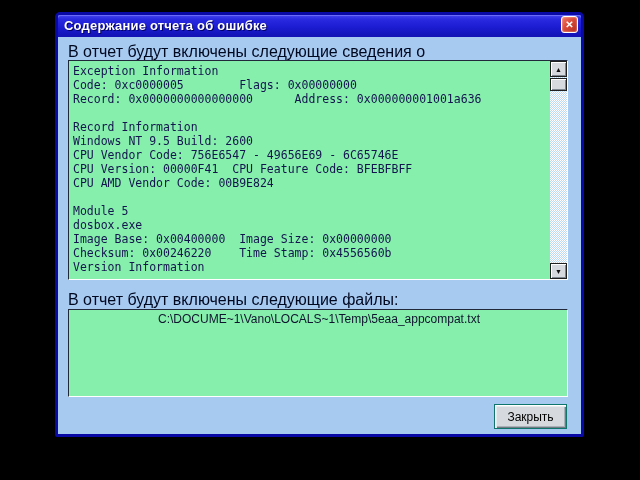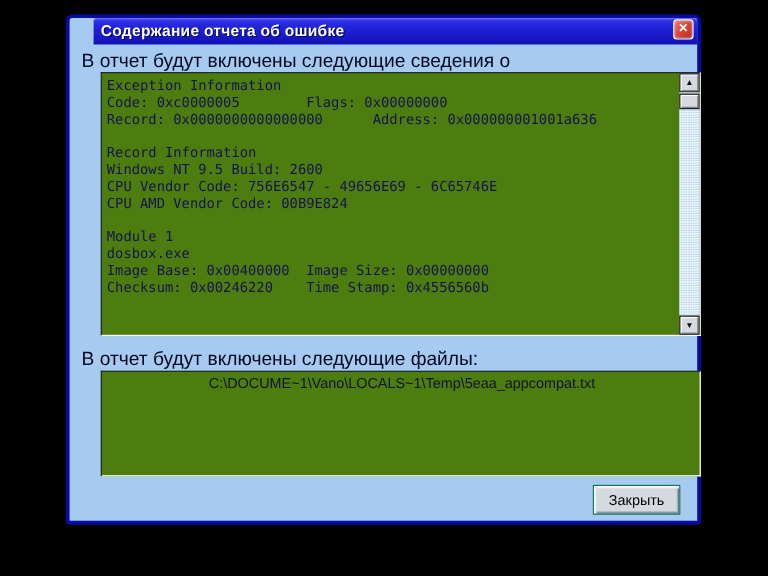--- a/index.html
+++ b/index.html
@@ -6,40 +6,40 @@
   html,body { width:640px; height:480px; background:#000; overflow:hidden;
               font-family:"Liberation Sans", sans-serif; }
 
   .dialog { position:absolute; left:55px; top:12px; width:529px; height:425px;
             background:#A6CAF0; border:3px solid #0909A6;
             border-radius:5px 5px 2px 2px; }
 
   .titlebar { height:22px; position:relative;
               background:linear-gradient(180deg,#4646F0 0%,#2A2AE0 18%,#1C1CD2 55%,#1212B4 100%);
               border-radius:3px 3px 0 0;
-              box-shadow: inset 0 1px 0 #6A6AF8; margin-left: 20px; }
+              box-shadow: inset 0 1px 0 #6A6AF8; }
   .title { position:absolute; left:6px; top:0; line-height:22px; color:#fff;
            font-weight:bold; font-size:13px; letter-spacing:.2px;
            text-shadow:1px 1px 0 #000060; white-space:nowrap; }
   .closebox { position:absolute; top:1px; right:3px; width:17px; height:17px;
               border:1px solid #fff; border-radius:3px;
               background:linear-gradient(135deg,#F07A6A 0%,#D84A3A 45%,#B22A1E 100%);
               box-shadow: inset 0 0 2px #FFD0C0;
               display:flex; align-items:center; justify-content:center; cursor:pointer; }
   .closebox span { color:#fff; font-size:10px; font-weight:bold; line-height:1; }
 
   .content { position:relative; height:397px; }
 
   .lbl { position:absolute; left:10px; font-size:16px; color:#000820; white-space:nowrap; }
   .lbl1 { top:6px; }
   .lbl2 { top:254px; }
 
-  .sunken { background:#4d7c0f;
+  .sunken { background:#86efac;
             border-top:1px solid #20283A; border-left:1px solid #20283A;
-            border-bottom:1px solid #FFFFFF; border-right:1px solid #FFFFFF;margin-left:16px; }
+            border-bottom:1px solid #FFFFFF; border-right:1px solid #FFFFFF; }
 
   .box1 { position:absolute; left:10px; top:23px; width:500px; height:220px; }
   .report { position:absolute; left:0; top:0; right:17px; bottom:0;
             padding:3px 0 0 4px; overflow:hidden; }
   .rline { height:14px; white-space:pre;
            font-family:"DejaVu Sans Mono","Liberation Mono",monospace;
            font-size:11.5px; color:#14144E; }
 
   .vscroll { position:absolute; top:0; right:0; width:17px; height:218px; }
   .sbtn { position:absolute; left:0; width:17px; height:16px; background:#D6D9DD;
@@ -81,26 +81,28 @@
 
     <div class="box1 sunken">
       <div class="report">
         <div class="rline">Exception Information</div>
         <div class="rline">Code: 0xc0000005        Flags: 0x00000000</div>
         <div class="rline">Record: 0x0000000000000000      Address: 0x000000001001a636</div>
         <div class="rline"></div>
         <div class="rline">Record Information</div>
         <div class="rline">Windows NT 9.5 Build: 2600</div>
         <div class="rline">CPU Vendor Code: 756E6547 - 49656E69 - 6C65746E</div>
+        <div class="rline">CPU Version: 00000F41  CPU Feature Code: BFEBFBFF</div>
         <div class="rline">CPU AMD Vendor Code: 00B9E824</div>
         <div class="rline"></div>
-        <div class="rline">Module 1</div>
+        <div class="rline">Module 5</div>
         <div class="rline">dosbox.exe</div>
         <div class="rline">Image Base: 0x00400000  Image Size: 0x00000000</div>
         <div class="rline">Checksum: 0x00246220    Time Stamp: 0x4556560b</div>
+        <div class="rline">Version Information</div>
       </div>
       <div class="vscroll">
         <div class="sbtn up">
           <span>▲</span>
         </div>
         <div class="track">
           <div class="thumb"></div>
         </div>
         <div class="sbtn down">
           <span>▼</span>

